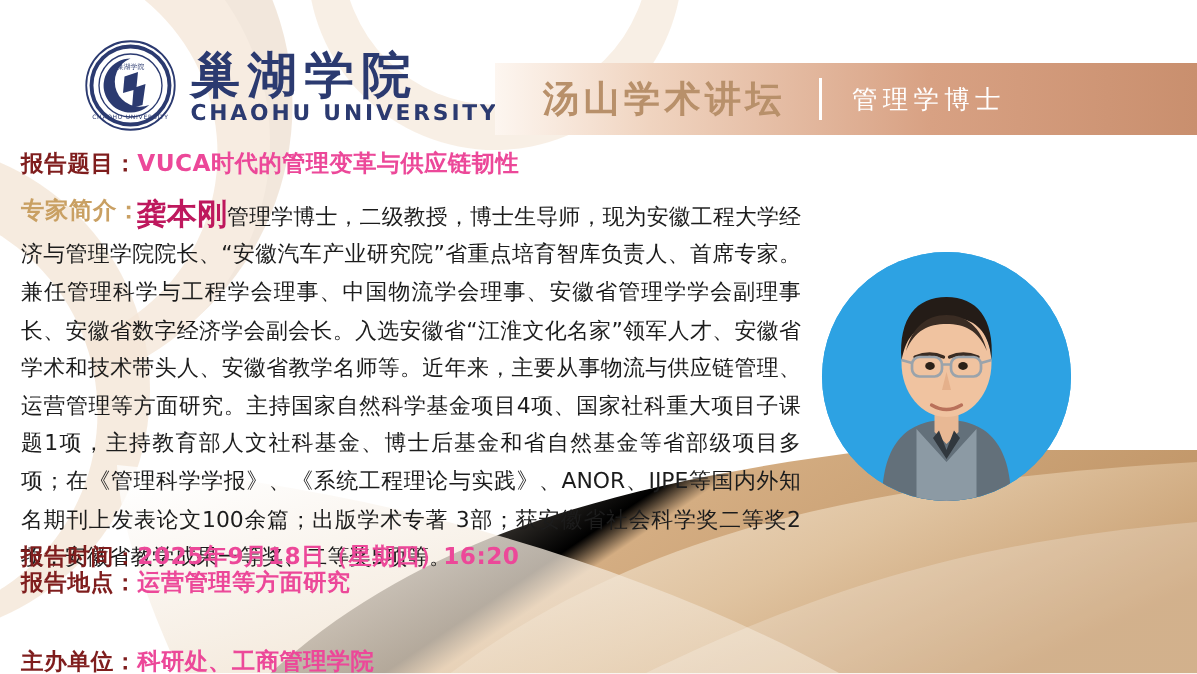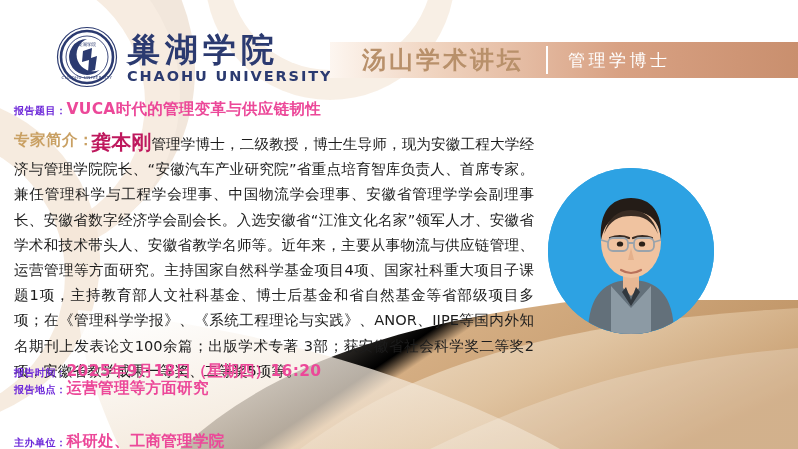--- a/index.html
+++ b/index.html
@@ -125,21 +125,21 @@
     letter-spacing: 1.9px;
     margin-top: 1px;
     white-space: nowrap;
   }
 
   #banner {
     position: absolute;
     left: 330px;
     top: 42px;
     width: 468px;
-    height: 36px;
+    height: 48px;
     background: linear-gradient(to right, #fdf6f0 0%, #f0d4c0 22%, #d8a183 62%, #c98f6e 100%);
     display: flex;
     align-items: center;
     padding-left: 32px;
     box-sizing: border-box;
   }
   #banner-main {
     font-family: "DejaVu Serif", "Liberation Serif", serif;
     font-size: 24px;
     font-weight: bold;
@@ -163,23 +163,23 @@
   }
 
   
   .row {
     position: absolute;
     display: flex;
     align-items: baseline;
     white-space: nowrap;
   }
   .field-label {
-    font-size: 10px;
-    font-weight: bold;
-    color: #6d28d9;
+    font-size: 15px;
+    font-weight: bold;
+    color: #7f1d1d;
     letter-spacing: .5px;
     flex: 0 0 auto;
   }
   .field-value {
     font-size: 15.5px;
     font-weight: bold;
     color: #ec4899;
     letter-spacing: .3px;
   }
 

